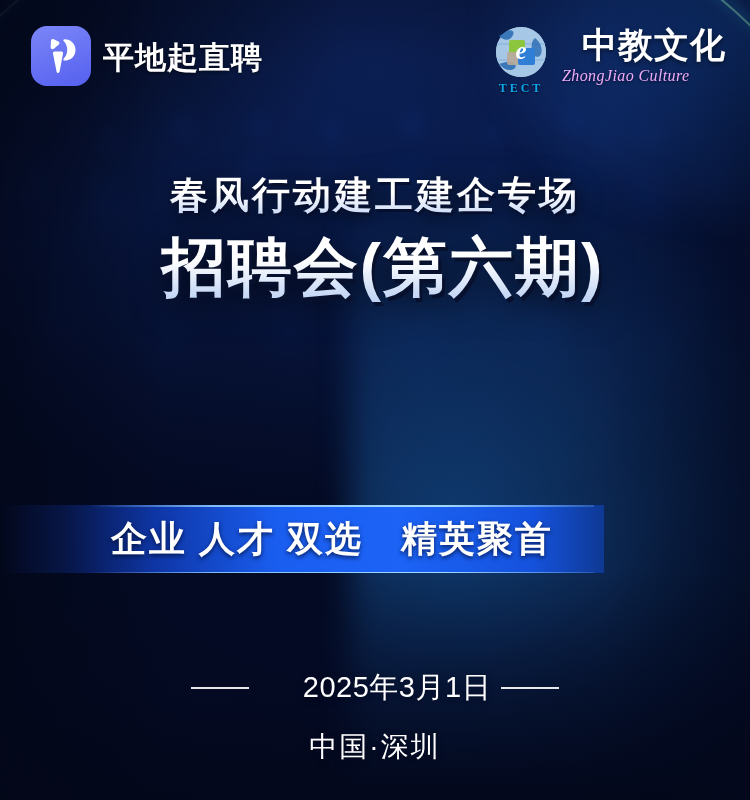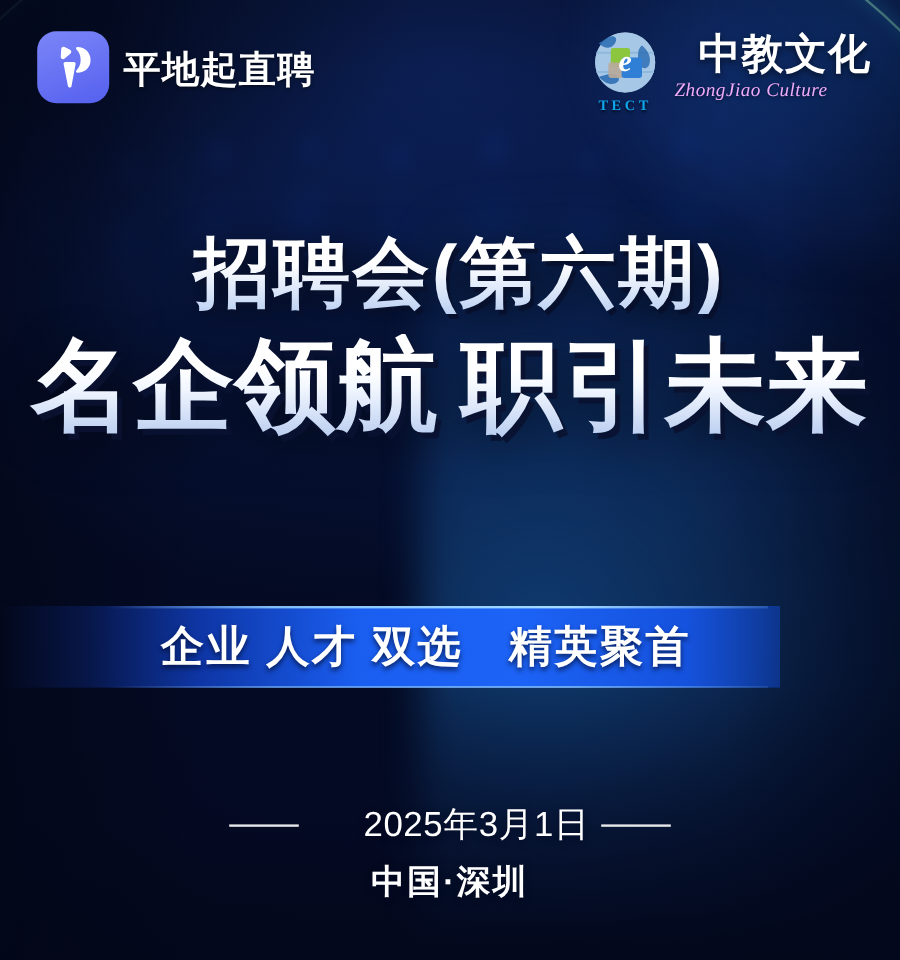--- a/index.html
+++ b/index.html
@@ -231,21 +231,21 @@
     line-height:1.04;
     background:linear-gradient(180deg,#ffffff 34%,#f2f7ff 52%,#b9cdf0 100%);
     -webkit-background-clip:text; background-clip:text; color:transparent;
     filter:drop-shadow(4px 5px 0 rgba(10,18,48,.95)) drop-shadow(0 8px 20px rgba(0,0,0,.45));
   }
   .t-hero .sp{ display:inline-block; width:18px; }
 
   
   .band{
     position:absolute; left:0; top:505px;
-    width:650px; height:68px;
+    width:604px; height:68px;
     background:linear-gradient(90deg,
       rgba(9,20,56,0) 0%,
       rgba(12,38,120,.45) 11%,
       rgba(16,62,190,.85) 26%,
       #1a5ef0 46%,
       #1c63f6 66%,
       #1552dd 88%,
       rgba(16,70,200,.55) 100%);
     display:flex; align-items:center; justify-content:center;
   }
@@ -272,22 +272,22 @@
     display:block; width:58px; height:2px;
     background:rgba(255,255,255,.9);
   }
   .date-txt{
     font-size:29px; font-weight:400; color:#fff; letter-spacing:.5px;
     text-shadow:0 2px 6px rgba(2,8,30,.8);
     white-space:nowrap;
     margin-left:44px;
   }
   .city{
-    margin-top:8px;
-    font-size:28px; font-weight:700; color:#fff; letter-spacing:2px;
+    margin-top:20px;
+    font-size:28px; font-weight:400; color:#fff; letter-spacing:2px;
     text-shadow:0 2px 6px rgba(2,8,30,.8);
   }
 </style>
 </head>
 <body>
 
 <div class="poster">
 
   <div class="photo"></div>
   <div class="grade"></div>
@@ -339,24 +339,22 @@
       </div>
       <div class="tect">TECT</div>
     </div>
     <div class="logo-right-text">
       <div class="zj-cn">中教文化</div>
       <div class="zj-en">ZhongJiao Culture</div>
     </div>
   </div>
 
   <div class="titles">
+    <div class="t-sub">春风行动建工建企专场</div>
     <div class="t-main">招聘会(第六期)</div>
-    <div class="t-hero">
-      <span>名企领航</span><span class="sp"></span><span>职引未来</span>
-    </div>
   </div>
 
   <div class="band">
     <div class="band-text">企业 人才 双选　精英聚首</div>
   </div>
 
   <div class="footer">
     <div class="date-row">
       <span class="dash"></span>
       <span class="date-txt">2025年3月1日</span>

